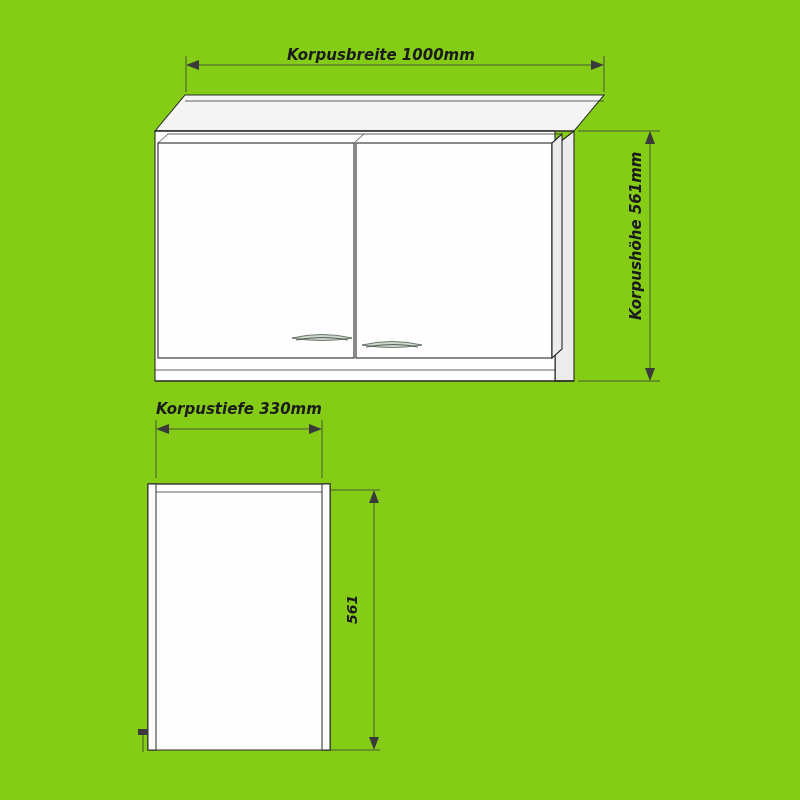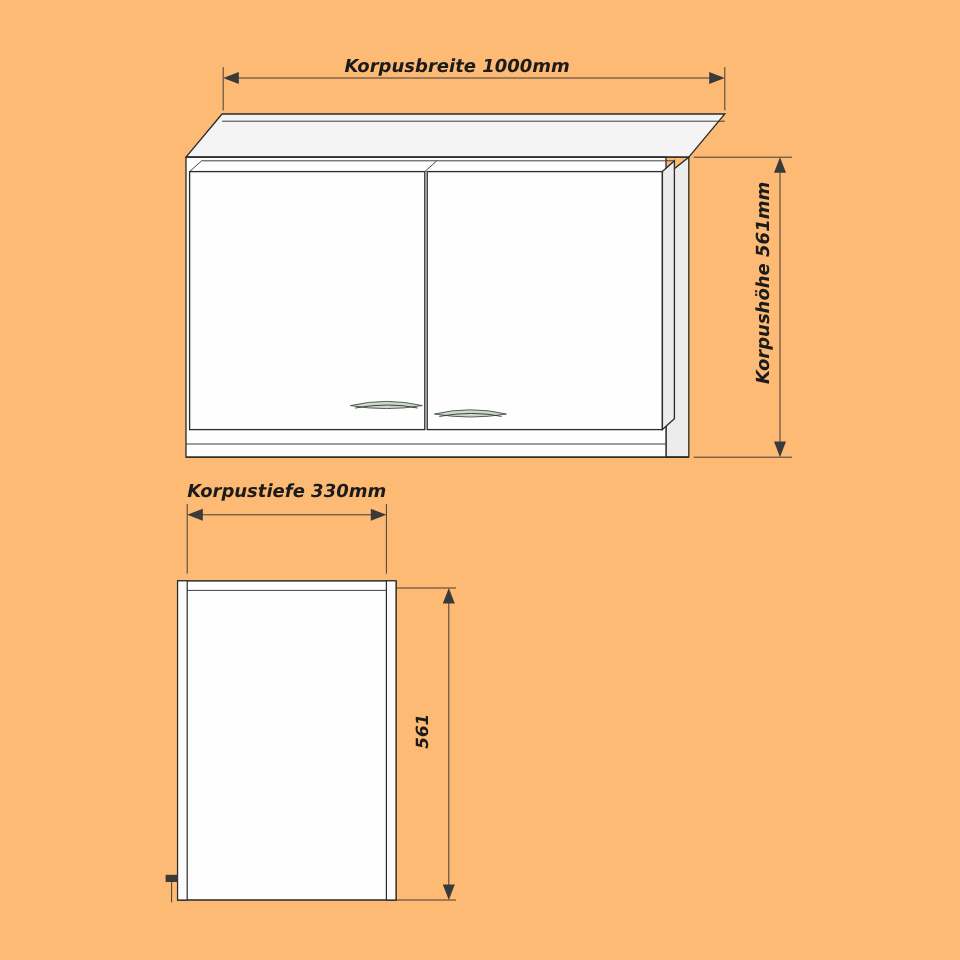--- a/index.html
+++ b/index.html
@@ -4,21 +4,21 @@
 <style>
   html, body {
     margin: 0;
     padding: 0;
     background: #ffffff;
   }
   #page {
     position: relative;
     width: 800px;
     height: 800px;
-    background: #fdba74;
+    background: #84cc16;
     overflow: hidden;
     font-family: "DejaVu Sans", sans-serif;
   }
   svg.diagram {
     position: absolute;
     left: 0;
     top: 0;
     width: 800px;
     height: 800px;
   }

